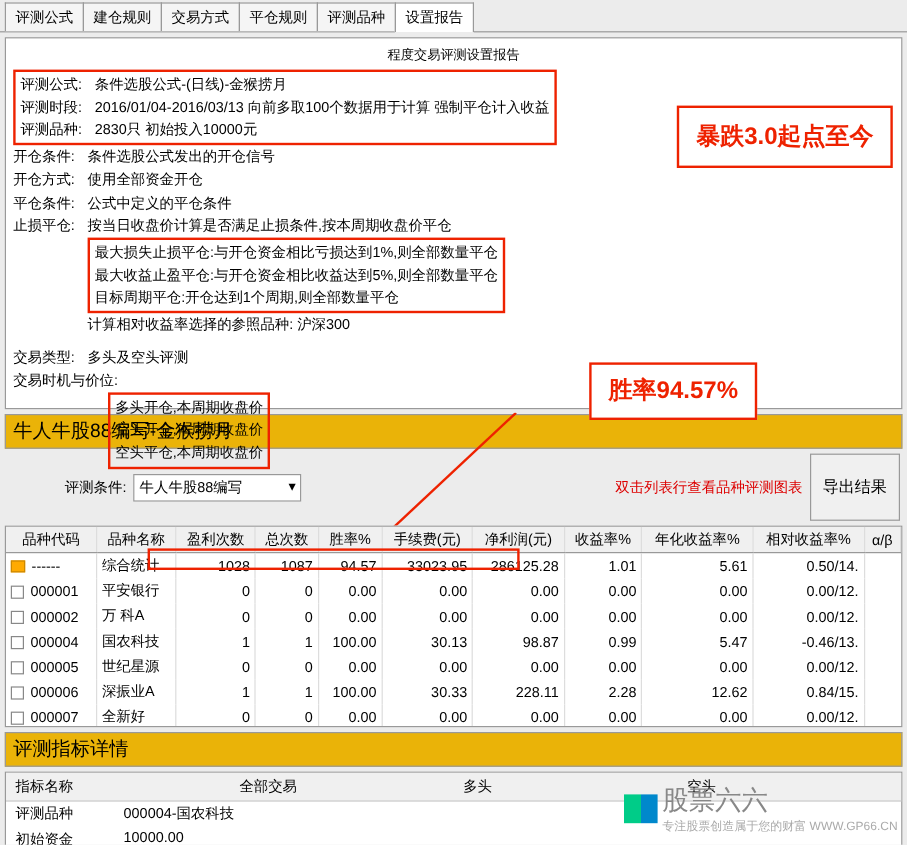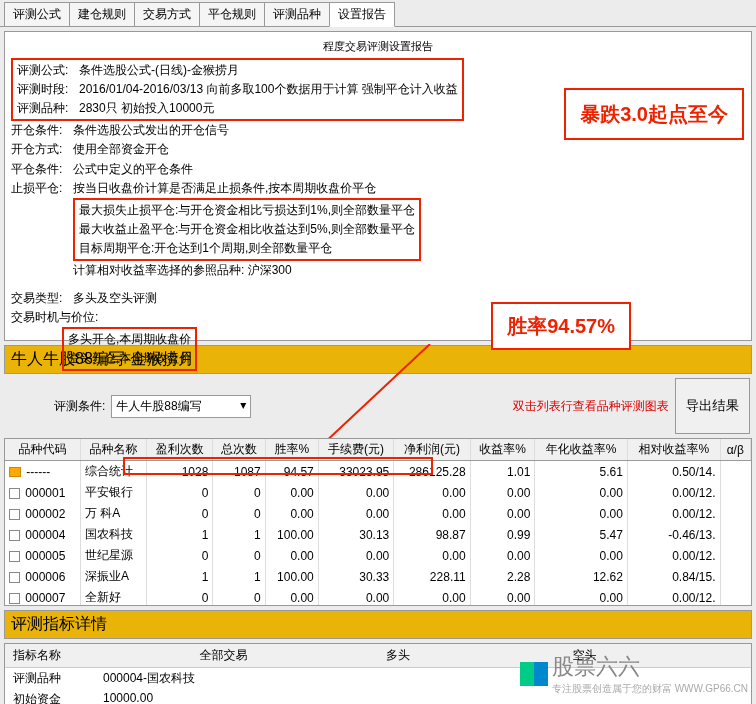--- a/index.html
+++ b/index.html
@@ -89,24 +89,25 @@
       <div>目标周期平仓:开仓达到1个周期,则全部数量平仓</div>
     </div>
     <div>计算相对收益率选择的参照品种: 沪深300</div>
   </div>
   <div style="height:8px;"></div>
   <div class="report-row">
       <div class="report-label">交易类型:</div>
       <div class="report-value">多头及空头评测</div>
     </div>
   <div>交易时机与价位:</div>
-  <div style="margin-left:51px;">
+  <div style="margin-left:79px;">
     <div class="red-box">
       <div>多头开仓,本周期收盘价</div>
       <div>空头开仓,本周期收盘价</div>
+      <div>空头平仓,本周期收盘价</div>
     </div>
   </div>
   <div class="callout-right">暴跌3.0起点至今</div>
   <div class="callout-win">胜率94.57%</div>
   <svg class="arrow">
       <line x1="165" y1="0" x2="10" y2="145" stroke="#e20" stroke-width="2"></line>
       <polygon points="10,145 20,130 6,138" fill="#e20"></polygon>
     </svg>
 </div>
 

